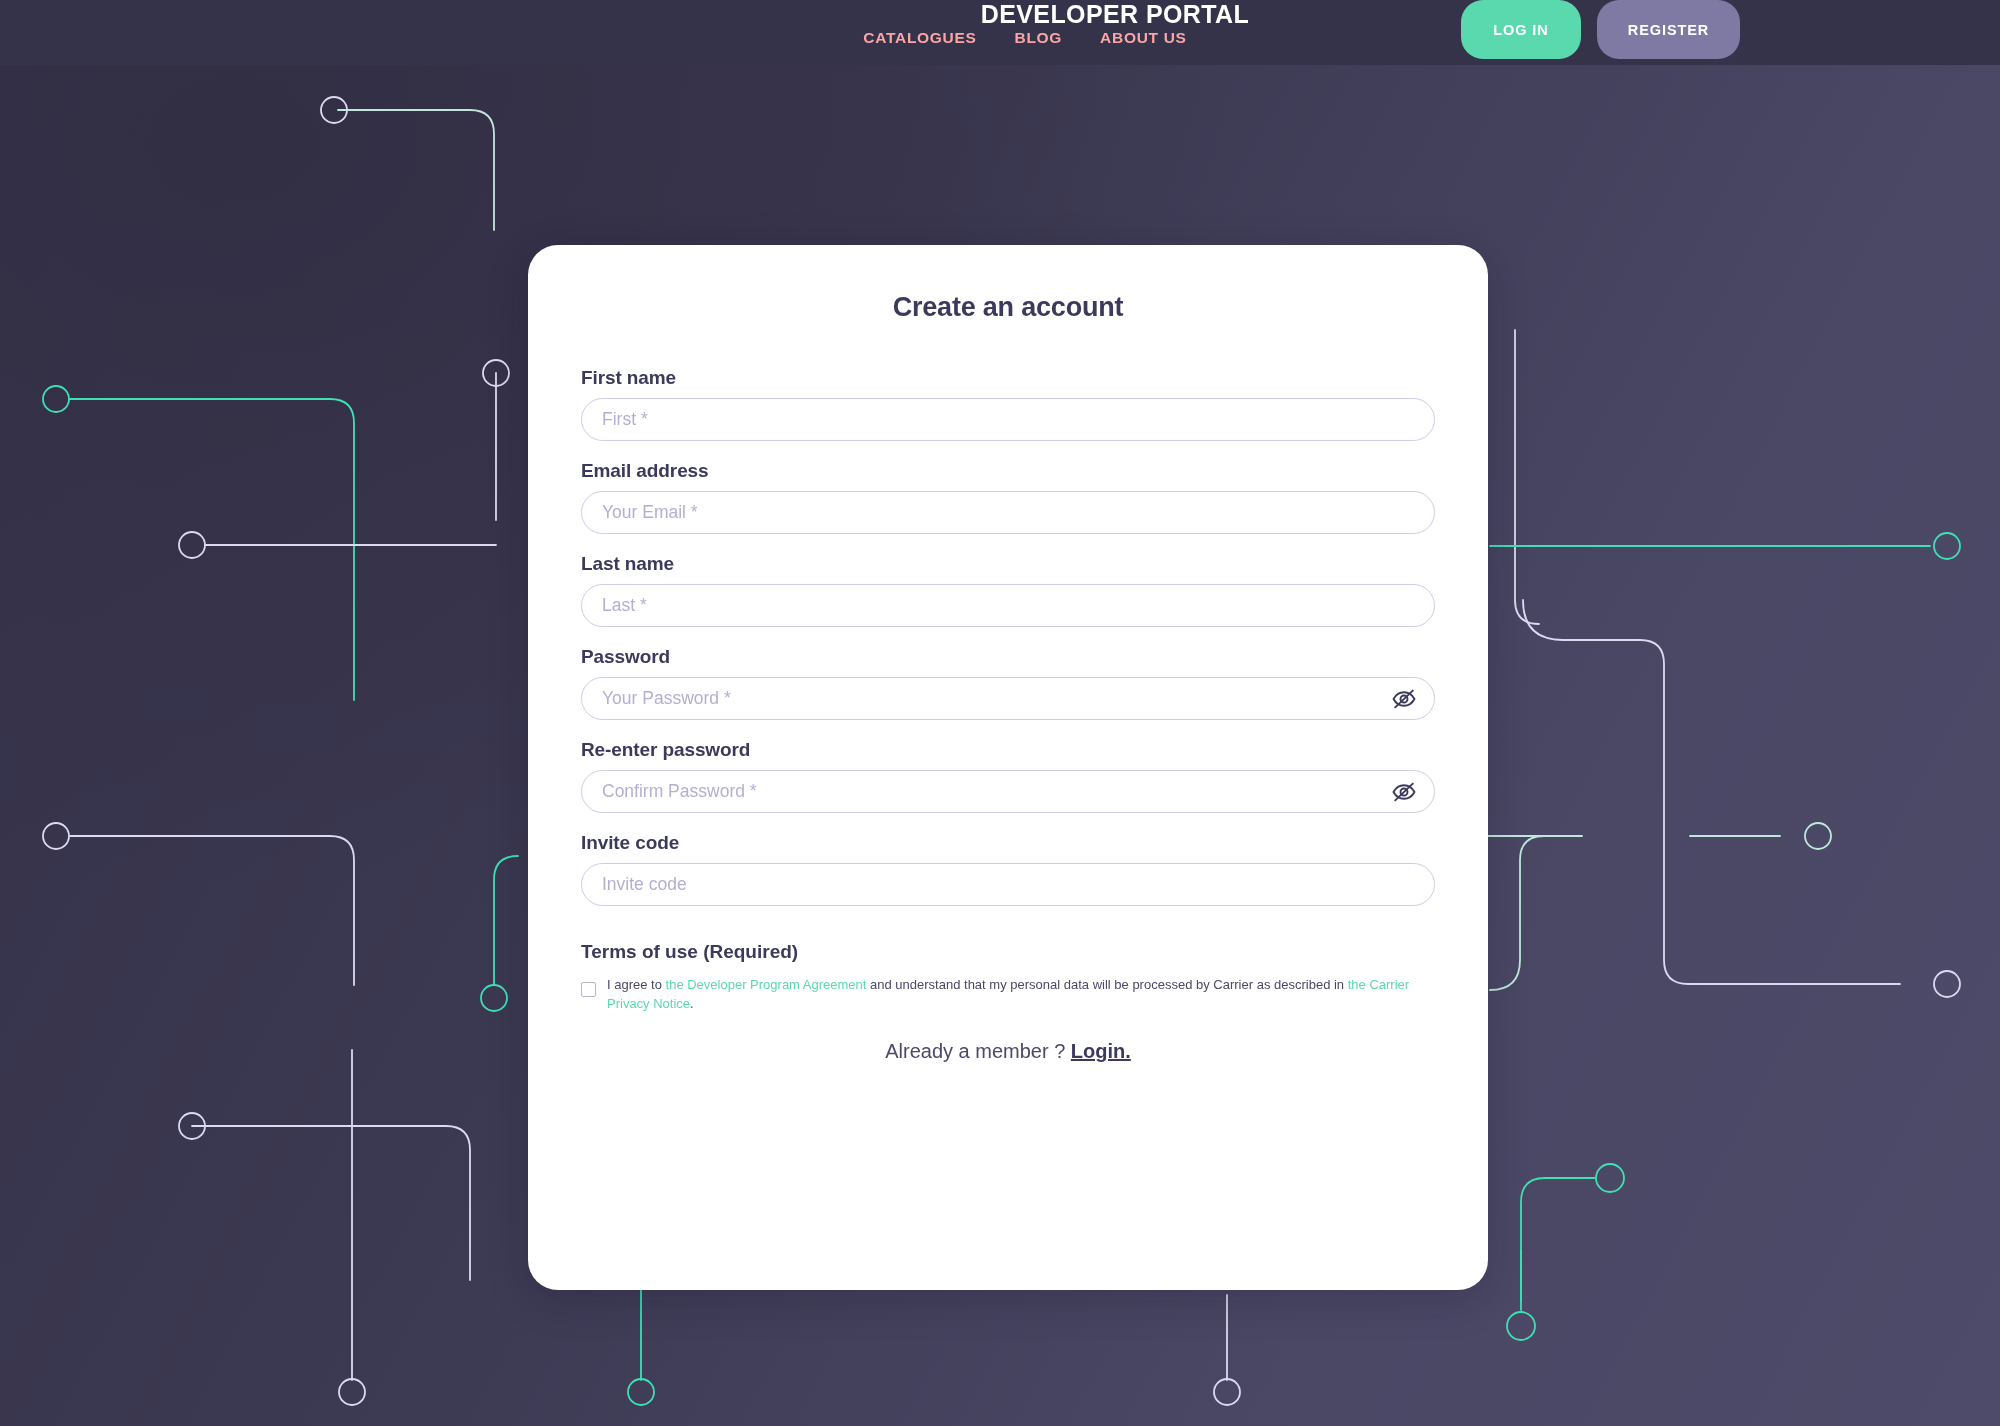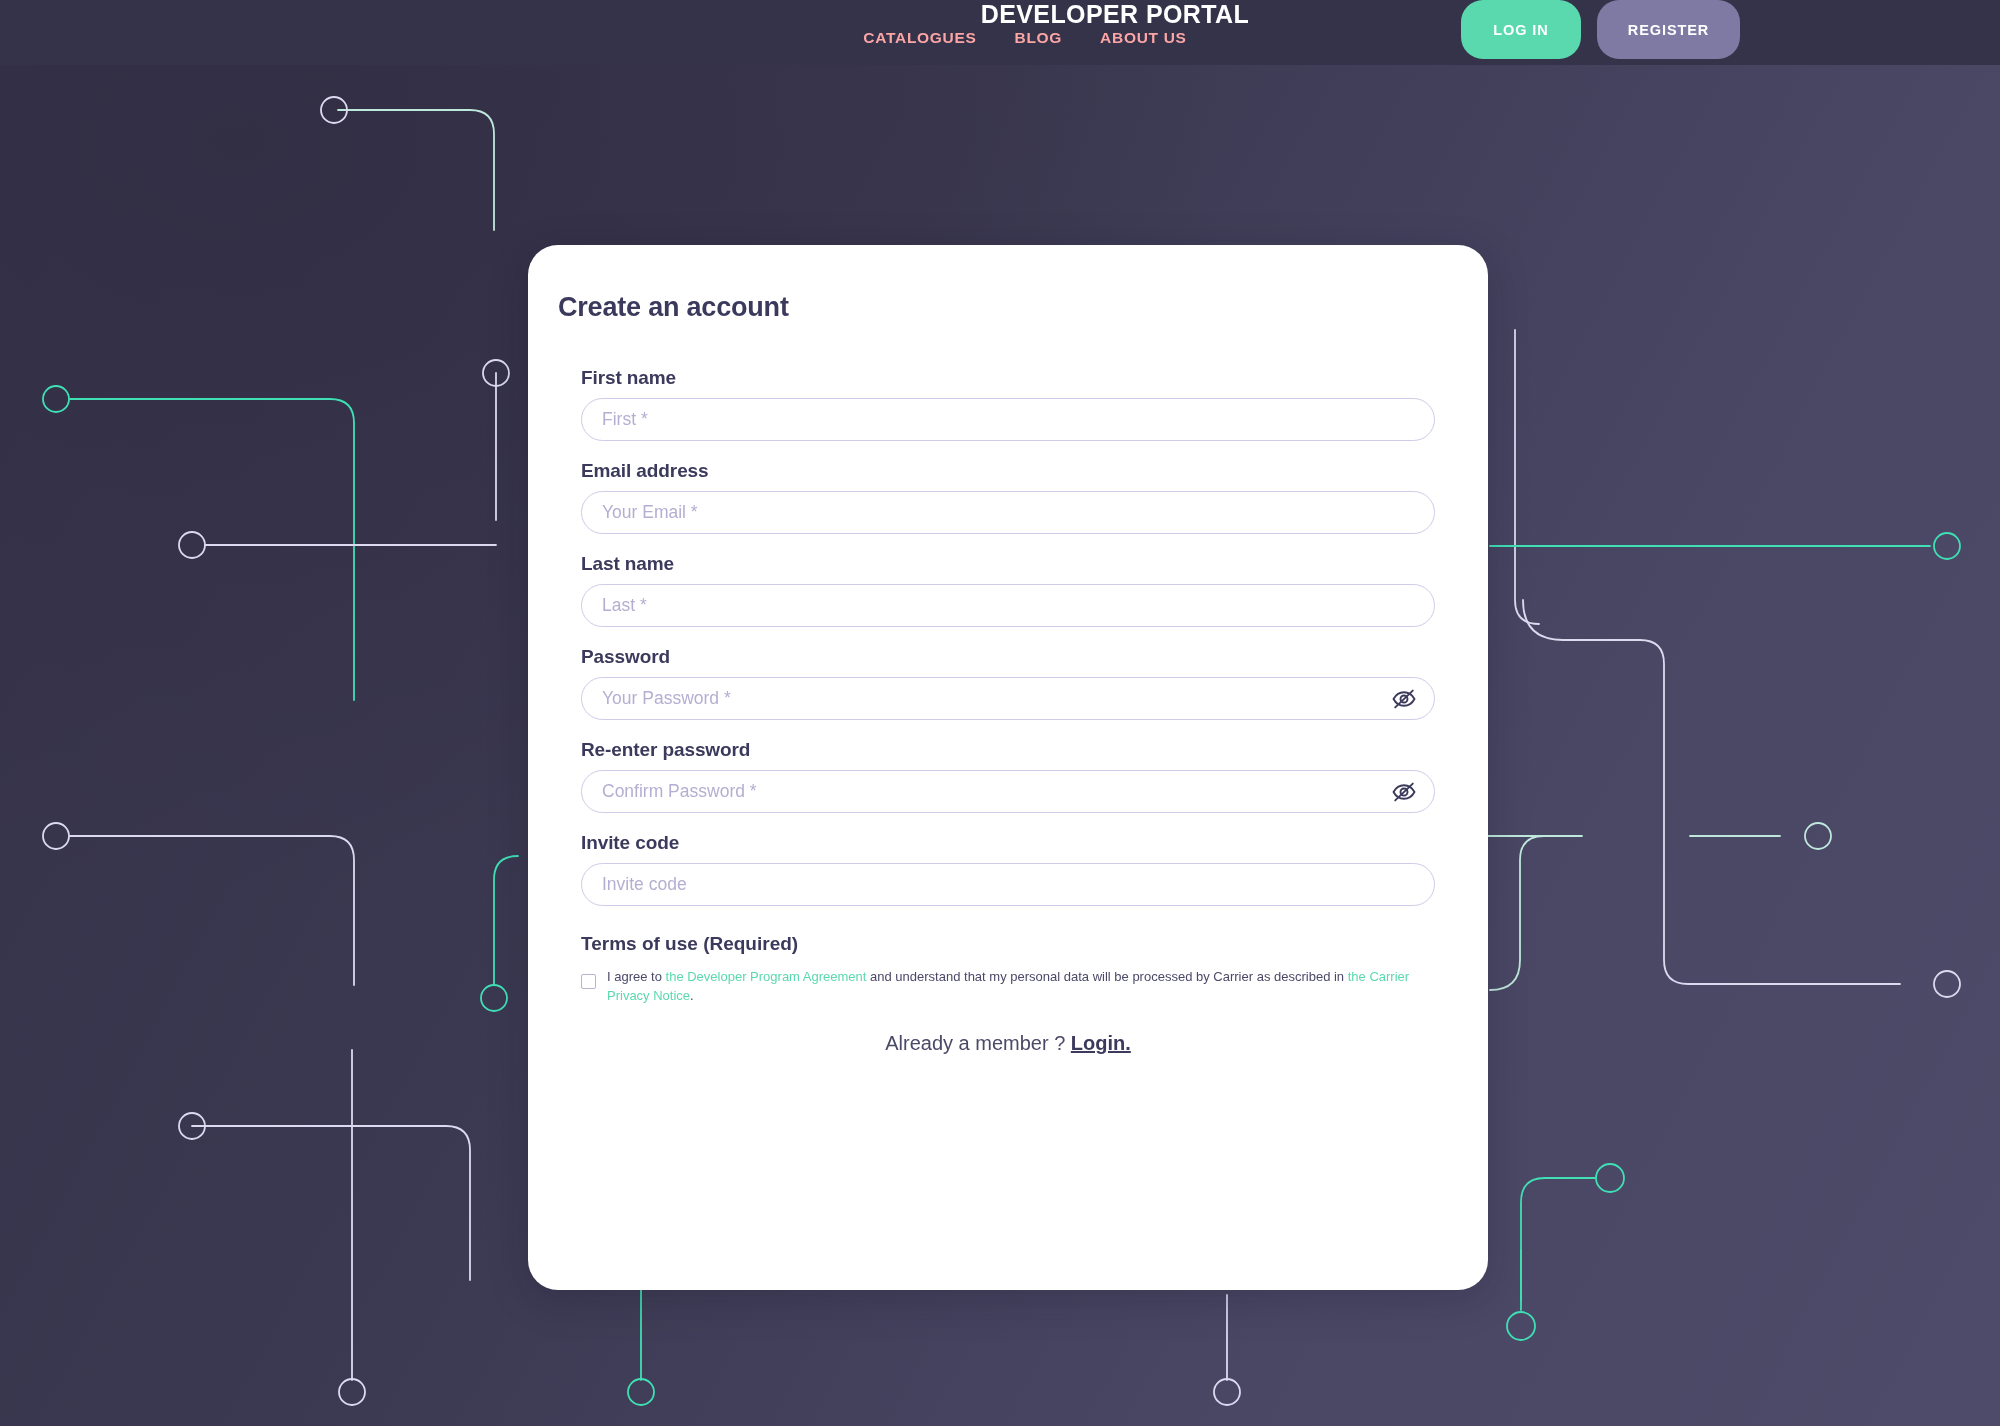--- a/index.html
+++ b/index.html
@@ -100,21 +100,21 @@
     width: 960px;
     height: 1045px;
     background: #FFFFFF;
     border-radius: 30px;
     z-index: 30;
     box-shadow: 0 10px 40px rgba(20,18,35,0.22);
     padding: 0 30px;
   }
 
   #card-title {
-    text-align: left;
+    text-align: center;
     color: #3C3A5C;
     font-size: 27px;
     font-weight: 700;
     padding-top: 47px;
     letter-spacing: -0.2px;
   }
 
   #form-body {
     padding: 0 23px;
     margin-top: 44px;
@@ -155,21 +155,21 @@
     top: 50%;
     transform: translateY(-50%);
     background: none;
     border: none;
     padding: 0;
     line-height: 0;
     cursor: pointer;
   }
 
   
-  #terms-section { margin-top: 27px; }
+  #terms-section { margin-top: 35px; }
 
   #terms-heading {
     color: #3C3A5C;
     font-size: 19px;
     font-weight: 700;
     margin-bottom: 13px;
   }
 
   #terms-row { display: flex; align-items: flex-start; }
 

